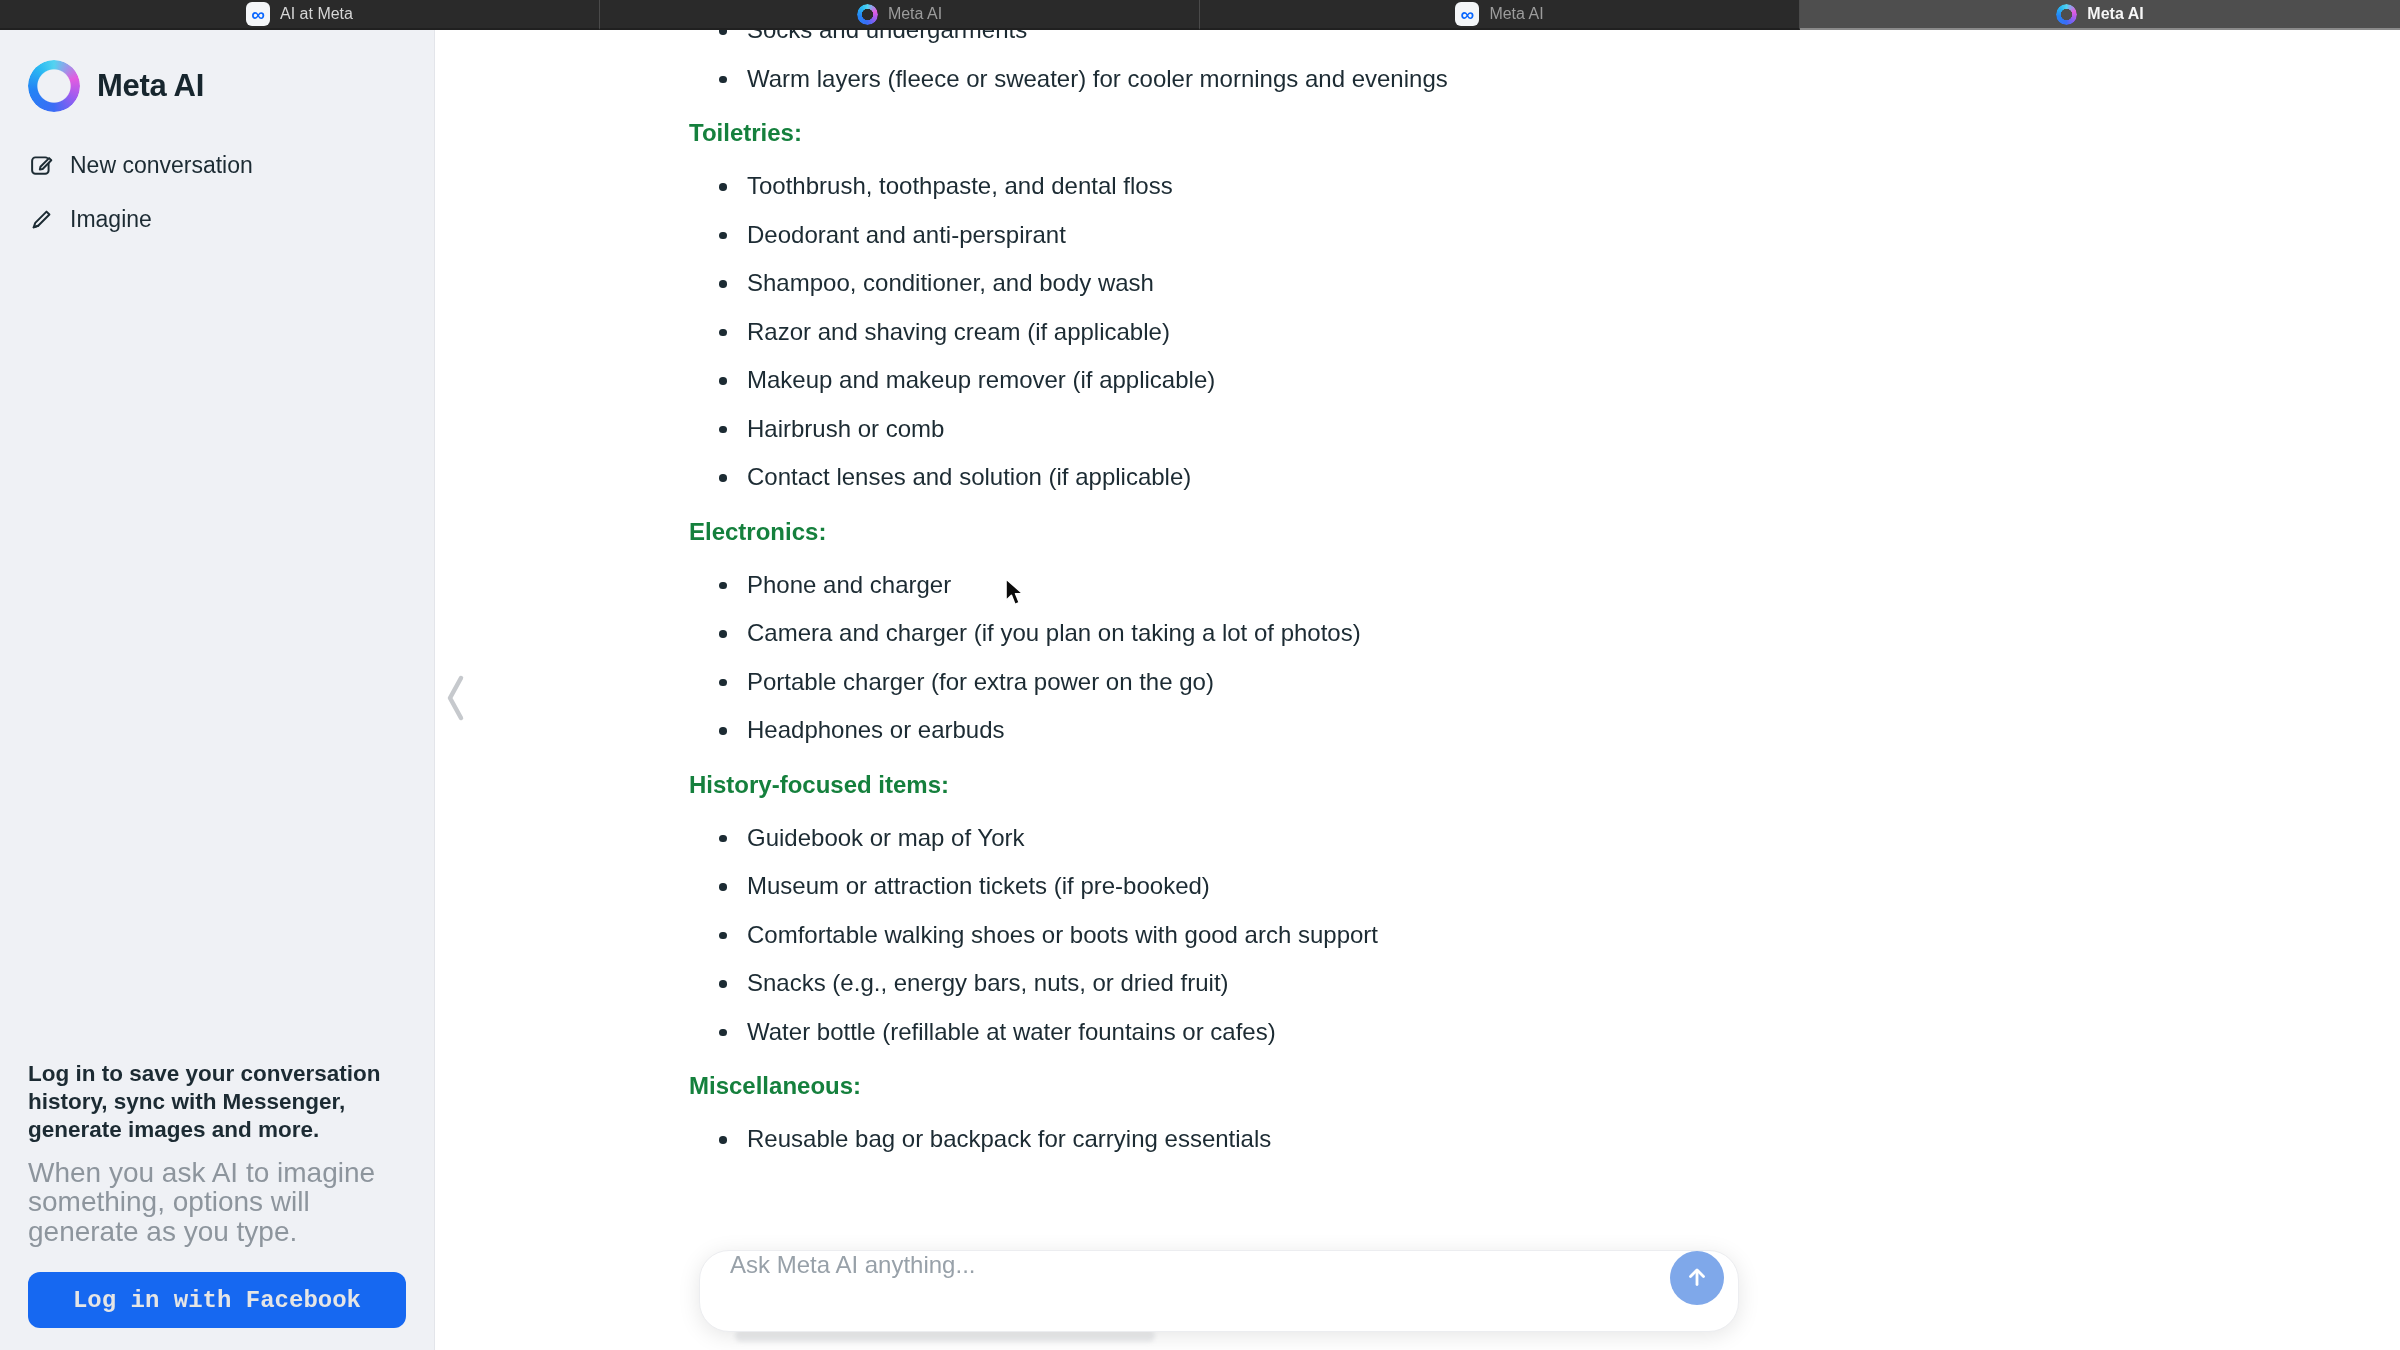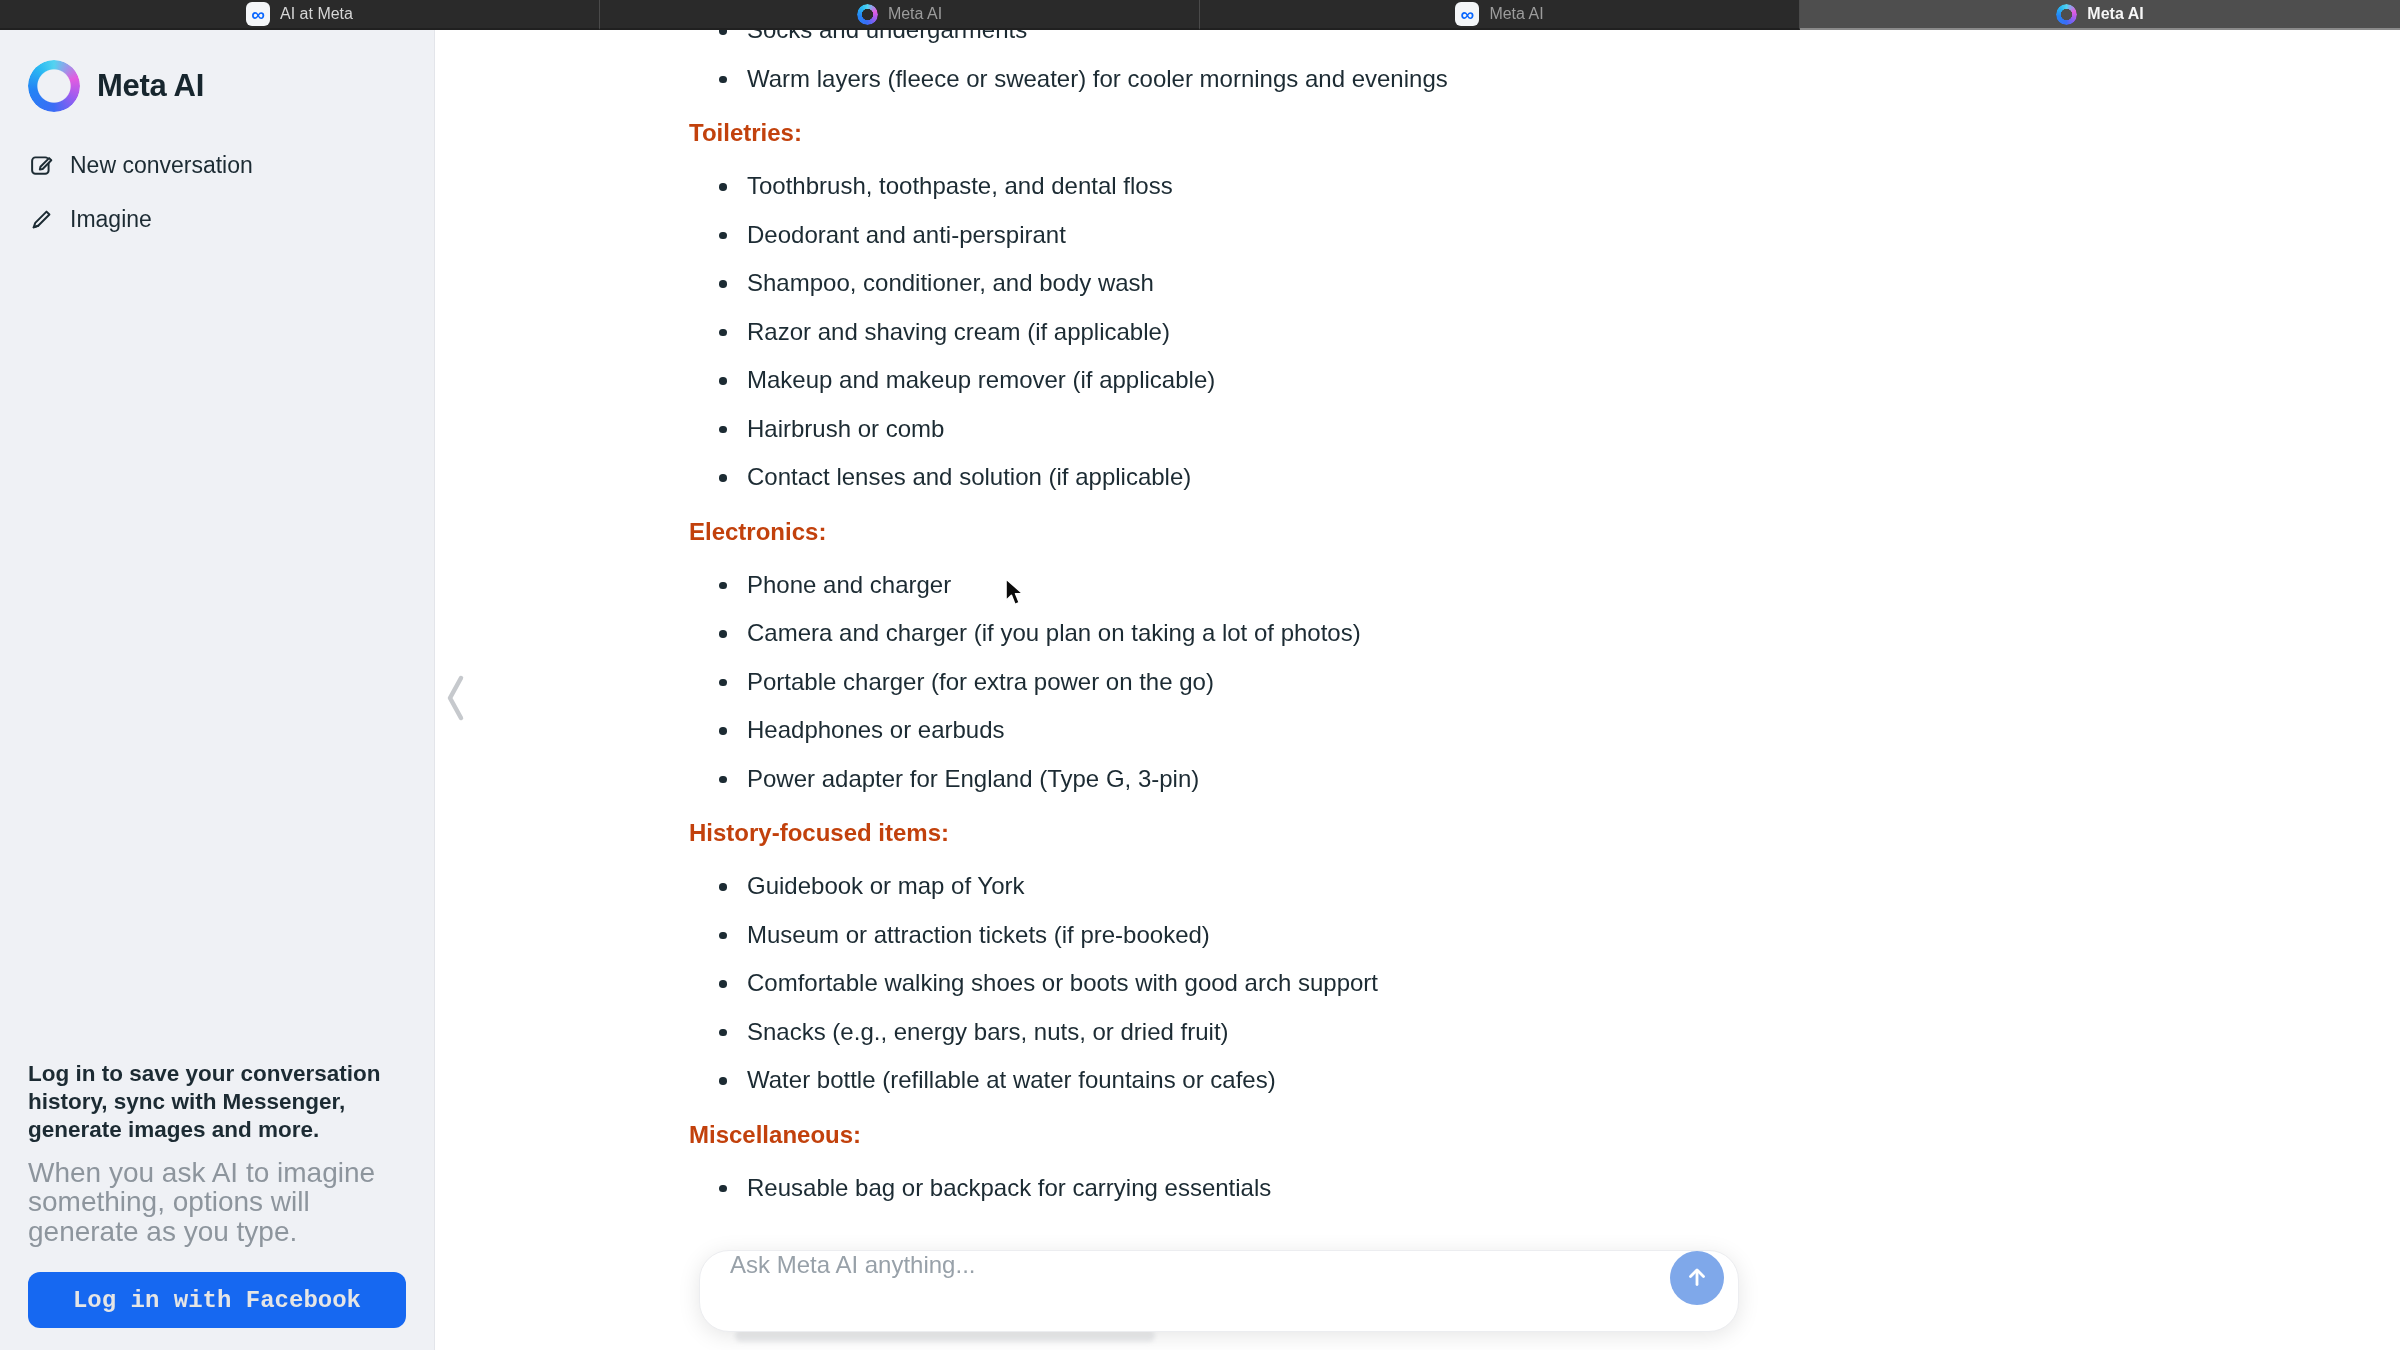--- a/index.html
+++ b/index.html
@@ -57,21 +57,21 @@
     margin-top:26px;display:block;width:100%;height:56px;border:none;border-radius:12px;
     color:#e5e5e5;font-size:24px;font-weight:bold;font-family:Liberation Mono, monospace;cursor:pointer;
   }
   
   .main{flex:1;position:relative;background:#ffffff;overflow:hidden;}
   .collapse{
     position:absolute;left:6px;top:642px;width:30px;height:56px;cursor:pointer;
     display:flex;align-items:center;justify-content:center;
   }
   .content{margin:-24px 0 0 254px;width:1500px;}
-  .section-heading{font-size:24px;font-weight:bold;color:#c2410c;height:48px;line-height:48px;margin:6px 0 5px 0;}
+  .section-heading{font-size:24px;font-weight:bold;color:#15803d;height:48px;line-height:48px;margin:6px 0 5px 0;}
   .bullet-list{list-style:none;margin:0;padding:0;}
   .bullet-list li{
     position:relative;padding-left:58px;height:48.5px;line-height:48.5px;
     font-size:24px;color:#1c2b33;white-space:nowrap;
   }
   .bullet-list li::before{
     content:'';position:absolute;left:30px;top:21px;width:7.5px;height:7.5px;border-radius:50%;background:#1c2b33;
   }
   .ghost-line{
     position:absolute;left:300px;top:1300px;width:420px;height:12px;border-radius:6px;
@@ -172,21 +172,20 @@
           <li>Makeup and makeup remover (if applicable)</li>
           <li>Hairbrush or comb</li>
           <li>Contact lenses and solution (if applicable)</li>
         </ul>
         <div class="section-heading">Electronics:</div>
         <ul class="bullet-list">
           <li>Phone and charger</li>
           <li>Camera and charger (if you plan on taking a lot of photos)</li>
           <li>Portable charger (for extra power on the go)</li>
           <li>Headphones or earbuds</li>
-          <li>Power adapter for England (Type G, 3-pin)</li>
         </ul>
         <div class="section-heading">History-focused items:</div>
         <ul class="bullet-list">
           <li>Guidebook or map of York</li>
           <li>Museum or attraction tickets (if pre-booked)</li>
           <li>Comfortable walking shoes or boots with good arch support</li>
           <li>Snacks (e.g., energy bars, nuts, or dried fruit)</li>
           <li>Water bottle (refillable at water fountains or cafes)</li>
         </ul>
         <div class="section-heading">Miscellaneous:</div>

